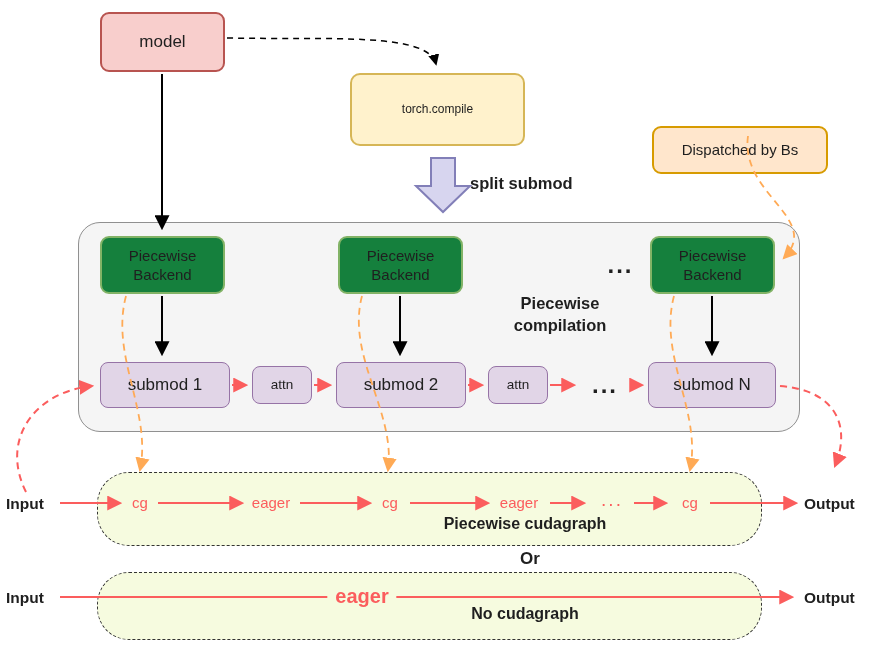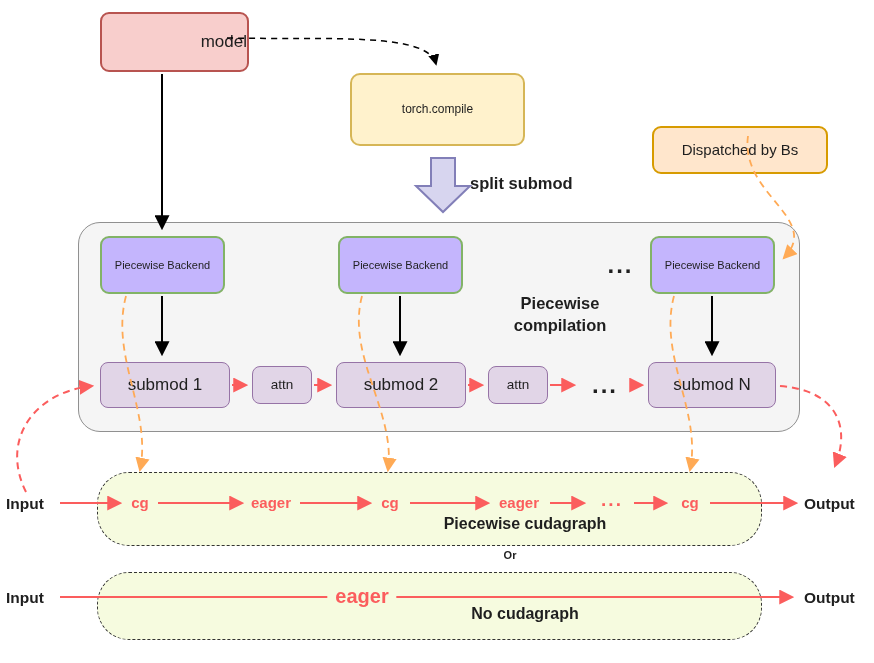--- a/index.html
+++ b/index.html
@@ -8,55 +8,55 @@
     font-family:"Liberation Sans", sans-serif; background:#ffffff; color:#1f1f1f;
   }
   .box {
     position:absolute; box-sizing:border-box;
     display:flex; align-items:center; justify-content:center;
     text-align:center; line-height:1.3; z-index:3;
   }
   .red-box    { background:#f8cecc; border:2px solid #b85450; border-radius:9px; font-size:17px; }
   .yellow-box { background:#fff2cc; border:2px solid #d6b656; border-radius:10px; font-size:12px; }
   .orange-box { background:#ffe6cc; border:2.5px solid #d79b00; border-radius:9px; font-size:15px;margin-top:40px; }
-  .green-box  { background:#c4b5fd; border:2px solid #82b366; border-radius:9px; font-size:11px; }
+  .green-box  { background:#15803d; border:2px solid #82b366; border-radius:9px; font-size:15px; }
   .purple-box { background:#e1d5e7; border:1.5px solid #9673a6; border-radius:8px; font-size:17px; }
   .gray-container {
     position:absolute; left:78px; top:222px; width:722px; height:210px;
     background:#f5f5f5; border:1.5px solid #909090; border-radius:22px; z-index:1; box-sizing:border-box;
   }
   .dashed-box {
     position:absolute; background:#f6fbdf; border:1.6px dashed #333333;
     border-radius:32px; z-index:2; box-sizing:border-box;
   }
   .lbl { position:absolute; z-index:3; }
   .bold { font-weight:bold; }
   .dots { font-weight:bold; font-size:24px; letter-spacing:2px; display:flex; align-items:center; justify-content:center; }
   .rlabel {
     position:absolute; transform:translateX(-50%); top:494px;
-    font-weight:bold; font-size:15px; color:#fb5d5d; z-index:3; white-space:nowrap;
+    font-weight:normal; font-size:15px; color:#fb5d5d; z-index:3; white-space:nowrap;
   }
   .arrows { position:absolute; left:0; top:0; z-index:4; pointer-events:none; }
   .eager-full {
     position:absolute; left:362px; top:585px; transform:translateX(-50%);
     font-weight:bold; font-size:20px; color:#fb5d5d;
     background:#f6fbdf; padding:0 8px; z-index:5; white-space:nowrap;
   }
 </style>
 </head>
 <body>
 
 <div class="canvas">
 
   <div class="gray-container"></div>
 
   <div class="dashed-box" style="left:97px; top:472px; width:665px; height:74px;"></div>
   <div class="dashed-box" style="left:97px; top:572px; width:665px; height:68px;"></div>
 
-  <div class="box red-box" style="left:100px; top:12px; width:149px; height:60px;justify-content:flex-end;">
+  <div class="box red-box" style="left:100px; top:12px; width:125px; height:60px;">
     <span>model</span>
   </div>
   <div class="box yellow-box" style="left:350px; top:73px; width:175px; height:73px;">
     <span>torch.compile</span>
   </div>
   <div class="box orange-box" style="left:652px; top:86px; width:176px; height:48px;">
     <span>Dispatched by Bs</span>
   </div>
 
   <div class="lbl bold" style="left:470px; top:174px; font-size:16.5px;">split submod</div>
@@ -94,21 +94,21 @@
   <div class="lbl bold" style="left:6px; top:495px; font-size:15.5px;">Input</div>
   <span class="rlabel" style="left:140px;">cg</span>
   <span class="rlabel" style="left:271px;">eager</span>
   <span class="rlabel" style="left:390px;">cg</span>
   <span class="rlabel" style="left:519px;">eager</span>
   <span class="rlabel" style="left:612px; top:489px; font-size:19px; letter-spacing:2px;">...</span>
   <span class="rlabel" style="left:690px;">cg</span>
   <div class="lbl bold" style="left:804px; top:495px; width:64px; font-size:15.5px;">Output</div>
   <div class="lbl bold" style="left:397px; top:515px; width:256px; text-align:center; font-size:16px;">Piecewise cudagraph</div>
 
-  <div class="lbl bold" style="left:480px; top:549px; width:60px; text-align:center; font-size:11px;">Or</div>
+  <div class="lbl bold" style="left:500px; top:549px; width:60px; text-align:center; font-size:17px;">Or</div>
 
   <div class="lbl bold" style="left:6px; top:589px; font-size:15.5px;">Input</div>
   <div class="eager-full">eager</div>
   <div class="lbl bold" style="left:397px; top:605px; width:256px; text-align:center; font-size:16px;">No cudagraph</div>
   <div class="lbl bold" style="left:804px; top:589px; width:64px; font-size:15.5px;">Output</div>
 
   <svg class="arrows" width="874" height="663" viewBox="0 0 874 663">
     <defs>
       <marker id="mBlack" viewBox="0 0 10 10" refX="8.5" refY="5" markerWidth="7.5" markerHeight="7.5" orient="auto">
         <path d="M0,0 L10,5 L0,10 z" fill="#000000"></path>

